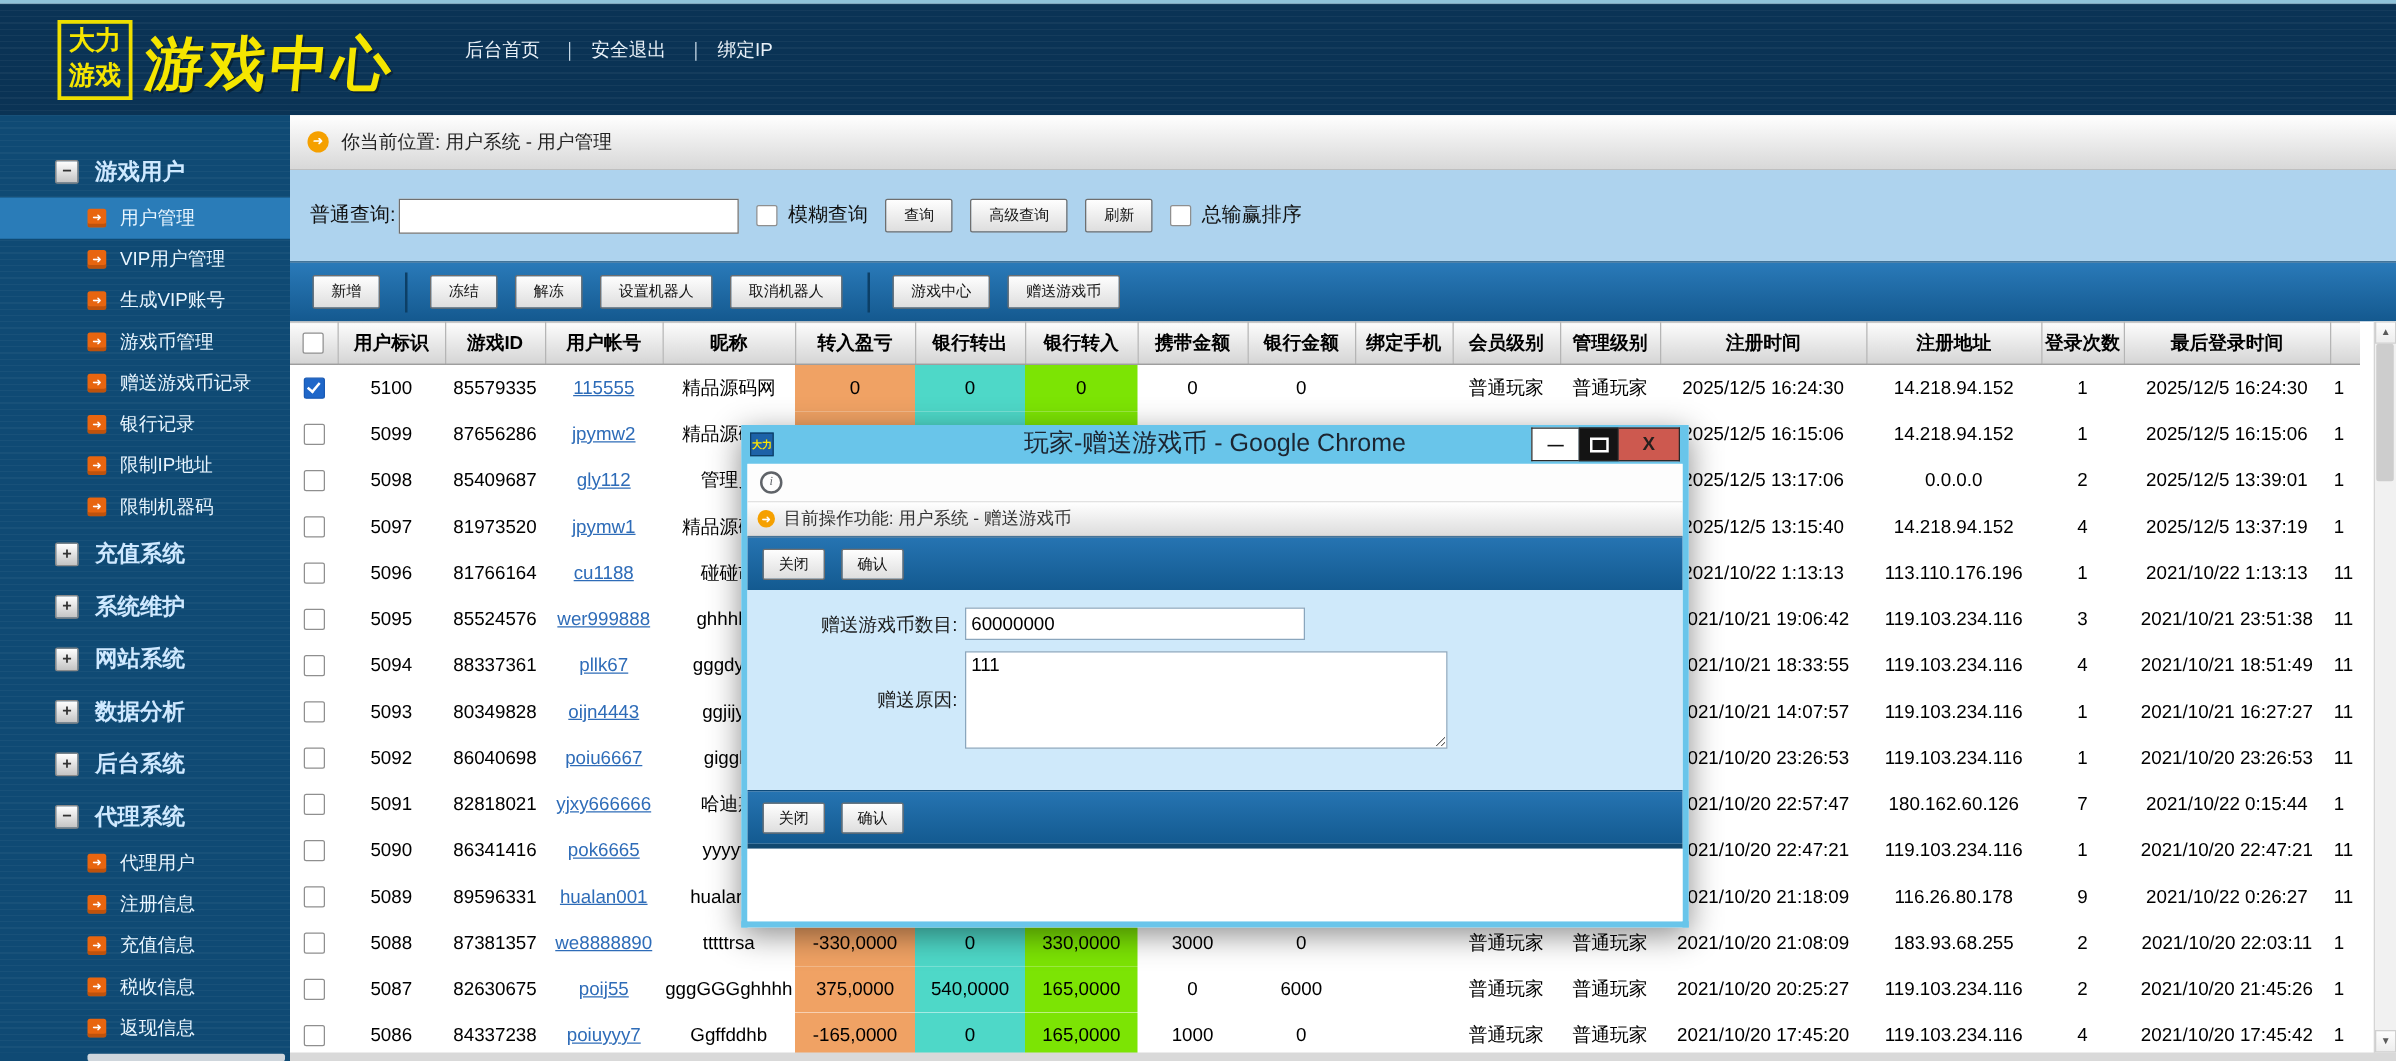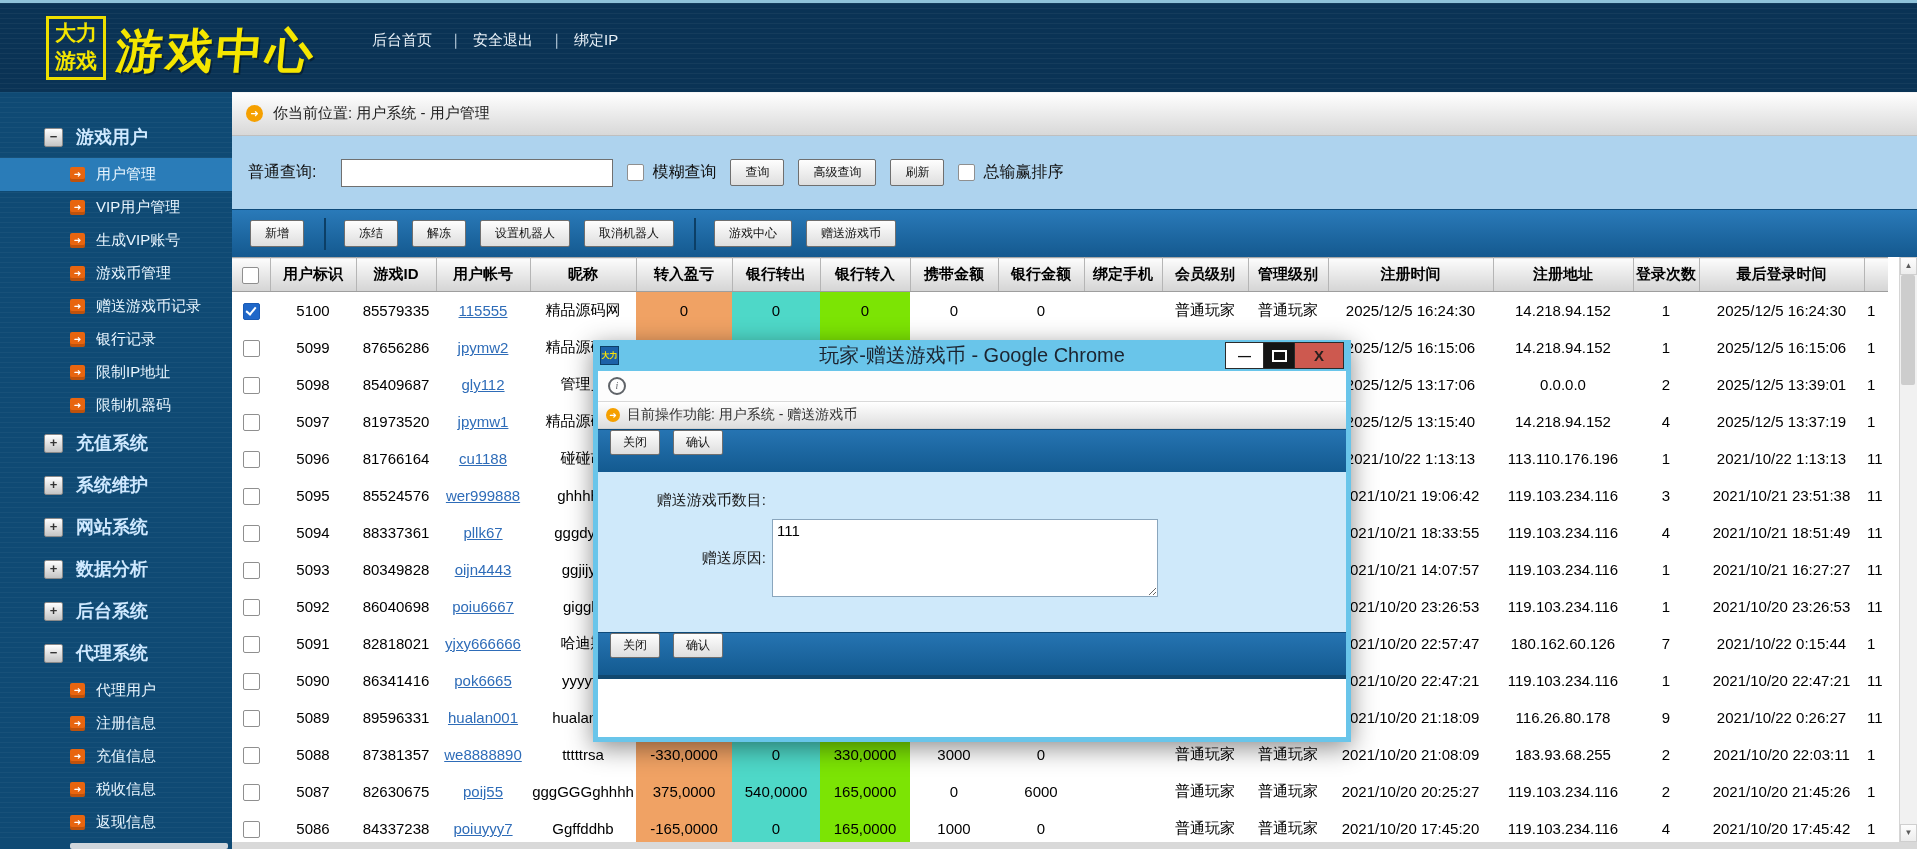--- a/index.html
+++ b/index.html
@@ -41,21 +41,21 @@
   main { flex:1; display:flex; flex-direction:column; background:#fff; min-width:0; }
   .crumb { height:43px; flex:none; background:linear-gradient(#ffffff,#d8d8d8); border-bottom:1px solid #bfbfbf;
     display:flex; align-items:center; gap:10px; padding-left:14px; font-size:15px; color:#222;
     box-shadow:inset 0 1px 0 #f5f5f5; }
   .crumb-icon { flex:none; width:17px; height:17px; border-radius:50%; background:#f5a000; color:#fff;
     font-size:10px; line-height:17px; text-align:center; font-weight:bold; }
   .crumb-icon.small { width:14px; height:14px; font-size:9px; line-height:14px; }
 
   .querybar { height:73px; flex:none; background:#aed3ee; display:flex; align-items:center;
     padding-left:16px; font-size:16px; color:#111; }
-  .qlabel { margin-right:25px; }
+  .qlabel { margin-right:3px; }
   .qinput { width:262px; height:26px; border:1px solid #707070; background:#fff; font-size:15px;
     padding:0 4px; font-family:inherit; }
   .cb { display:inline-block; width:15px; height:15px; background:#fff; border:1px solid #8f8f8f;
     border-radius:2px; position:relative; vertical-align:middle; cursor:pointer; flex:none; }
   .cb.checked { background:#1f67c9; border-color:#1a5ab4; }
   .cb.checked::after { content:""; position:absolute; left:4px; top:1px; width:4px; height:8px;
     border:solid #fff; border-width:0 2px 2px 0; transform:rotate(40deg); }
   .querybar .cb { margin:0 6px 0 14px; }
   .btn { background:linear-gradient(#fefefe,#dedede); border:1px solid #6f6f6f; border-radius:2px;
     font-size:12px; padding:4px 14px; color:#111; font-family:inherit; cursor:pointer; white-space:nowrap; }
@@ -115,21 +115,21 @@
     align-items:center; gap:9px; padding-left:10px; }
   .info-icon { flex:none; width:14px; height:14px; border:2px solid #5f6368; border-radius:50%;
     color:#5f6368; font-size:10px; line-height:13px; text-align:center; font-style:italic;
     font-family:"Liberation Serif",serif; cursor:pointer; }
   .purl-host { font-size:15px; color:#202124; }
   .purl-rest { font-size:15px; color:#5f6368; }
 
   .pcrumb { height:26px; background:linear-gradient(#ffffff,#dddddd); border-bottom:1px solid #cfcfcf;
     display:flex; align-items:center; gap:7px; padding-left:8px; font-size:14px; color:#333; }
 
-  .pbar { height:42px; background:linear-gradient(#2674b2,#135a90); display:flex; align-items:flex-start;
+  .pbar { height:42px; background:linear-gradient(#2674b2,#135a90); display:flex; align-items:center;
     padding-left:12px; border-top:1px solid #0d4a7a; }
   .pbar .btn { margin-right:13px; padding:3px 12px; }
   .pbar2 { border-bottom:4px solid #11486f; }
 
   .pform { height:146px; background:#cfe9fa; padding-top:14px; font-size:15px; color:#1a1a1a; }
   .frow { display:flex; margin-bottom:9px; }
   .flabel { width:168px; flex:none; text-align:right; padding-top:5px; }
   .frow.reason { align-items:center; }
   .frow.reason .flabel { padding-top:0; }
   .finput { width:262px; height:24px; border:1px solid #8aa6bd; font-size:15px; padding:0 4px;
@@ -663,20 +663,21 @@
       <span class="crumb-icon small">➜</span>
       <span>目前操作功能: 用户系统 - 赠送游戏币</span>
     </div>
     <div class="pbar">
       <button class="btn">关闭</button>
       <button class="btn">确认</button>
     </div>
     <div class="pform">
       <div class="frow">
         <span class="flabel">赠送游戏币数目:</span>
+        <input class="finput" value="60000000" style="">
       </div>
       <div class="frow reason">
         <span class="flabel">赠送原因:</span>
         <textarea class="ftext" style="">111</textarea>
       </div>
     </div>
     <div class="pbar pbar2">
       <button class="btn">关闭</button>
       <button class="btn">确认</button>
     </div>

